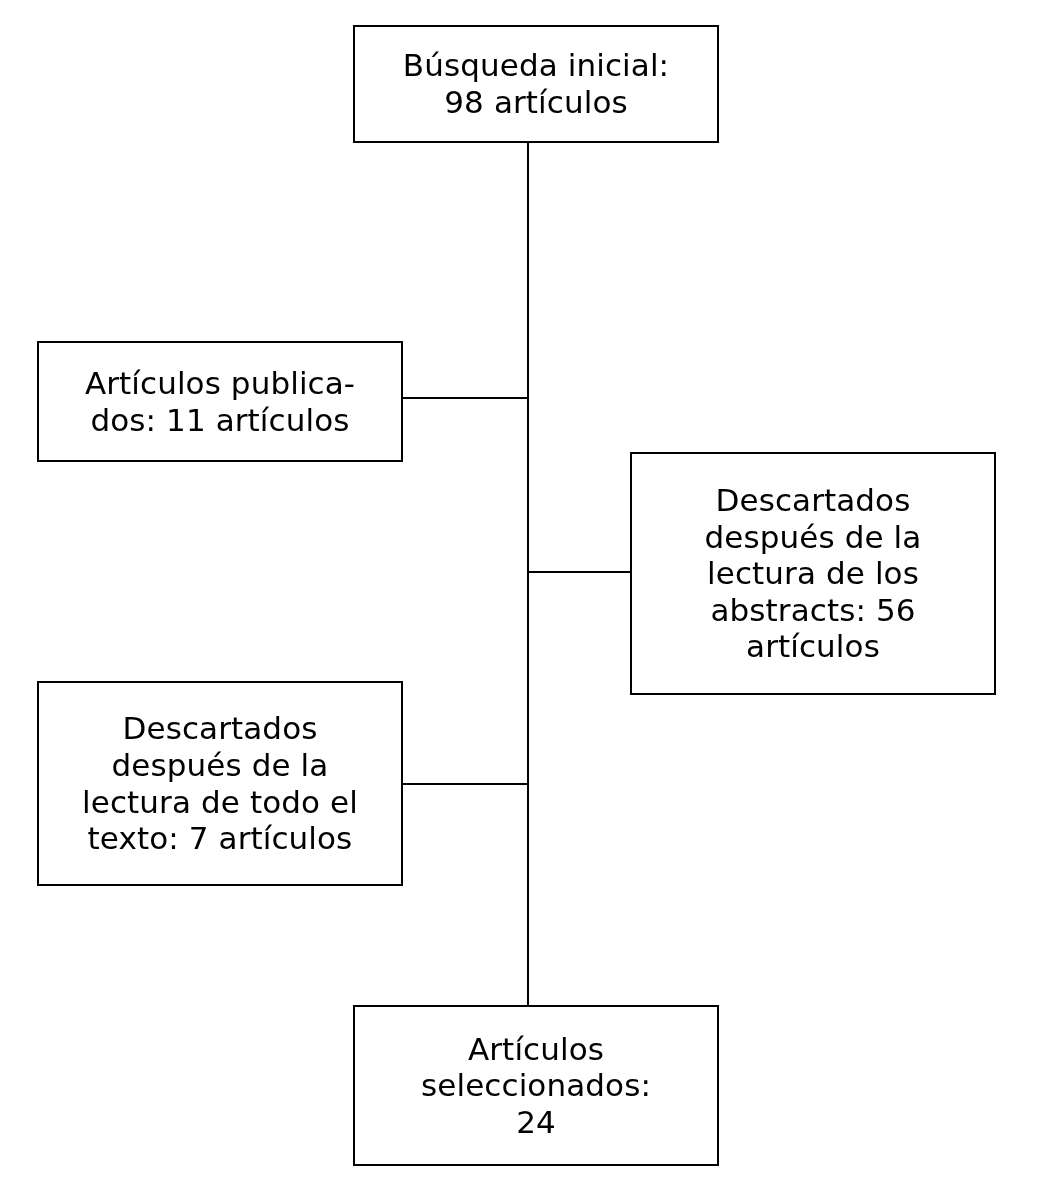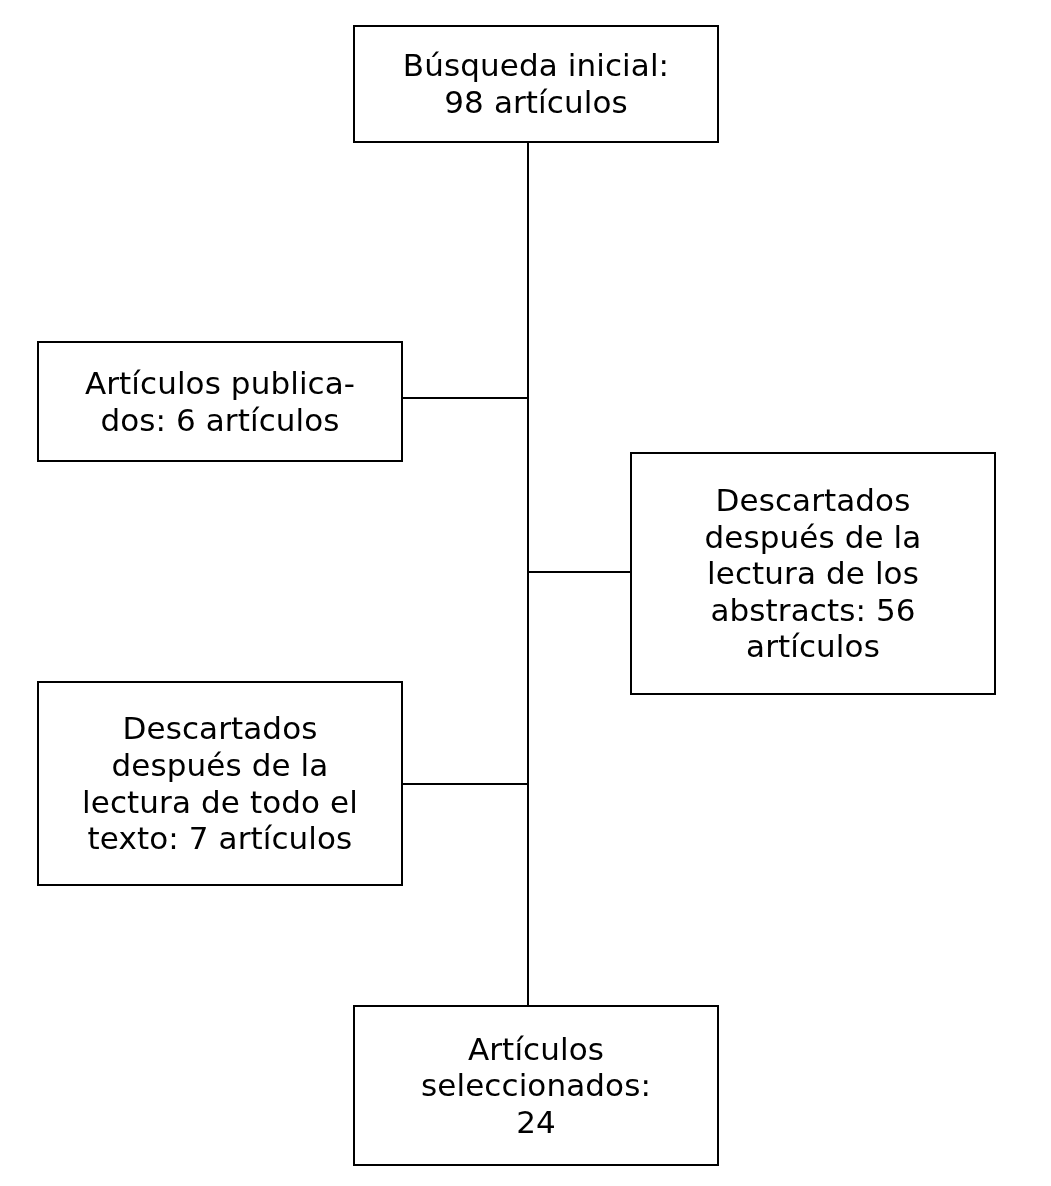--- a/index.html
+++ b/index.html
@@ -120,21 +120,21 @@
   <div class="conn conn--to-abstracts"></div>
   <div class="conn conn--to-fulltext"></div>
 
   <div class="node node--initial-search">
     <span class="node-text">Búsqueda inicial:
 98 artículos</span>
   </div>
 
   <div class="node node--published">
     <span class="node-text">Artículos publica-
-dos: 6 artículos</span>
+dos: 11 artículos</span>
   </div>
 
   <div class="node node--discarded-abstracts">
     <span class="node-text">Descartados
 después de la
 lectura de los
 abstracts: 56
 artículos</span>
   </div>
 

